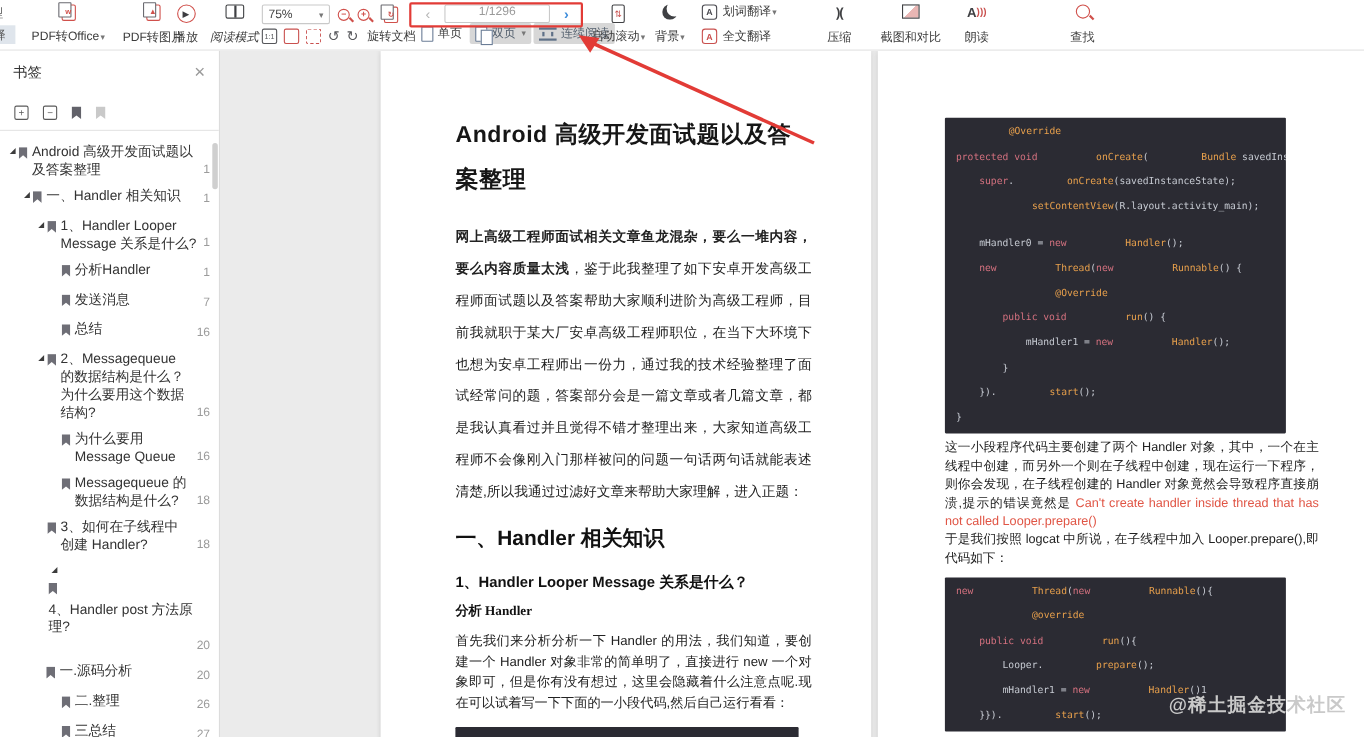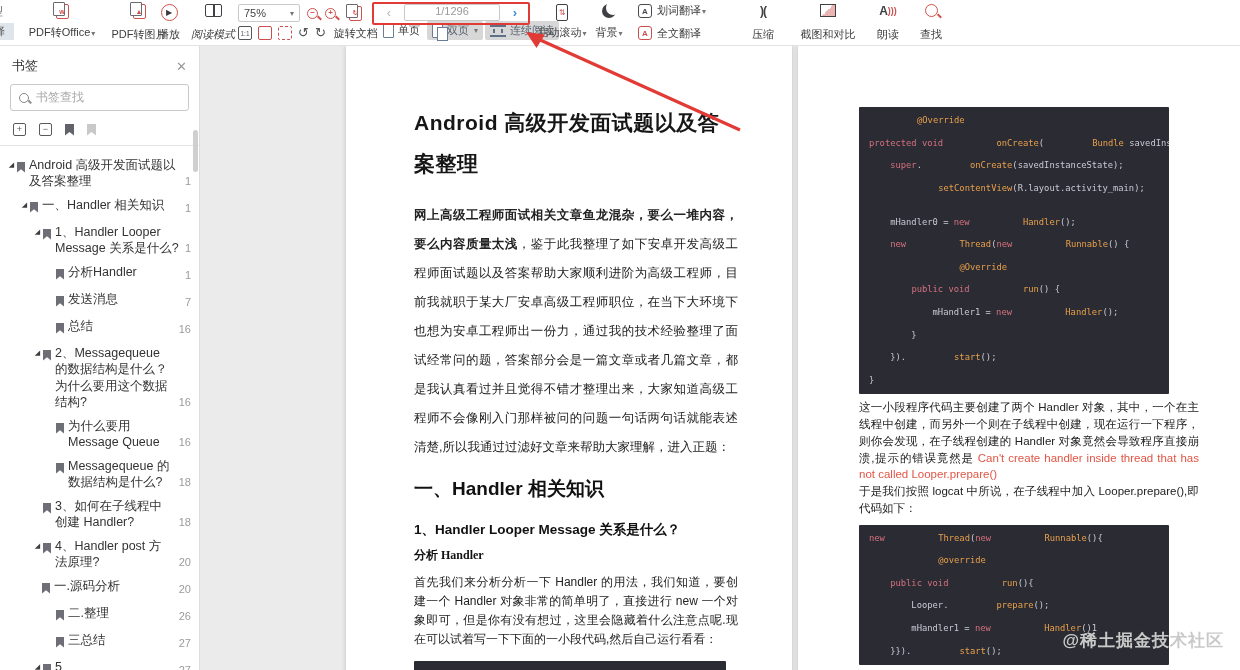--- a/index.html
+++ b/index.html
@@ -251,35 +251,31 @@
   </div>
 
   <div class="tb-group" style="left:868px;width:40px;">
     <span class="aloud icn">
         <span>A</span>
         <i>)))</i>
       </span>
     <span class="tb-lbl">朗读</span>
   </div>
 
-  <div class="tb-group" style="left:912px;width:38px;">
+  <div class="tb-group" style="left:965px;width:38px;">
     <span class="mag icn" style="width:13px;height:13px;"></span>
     <span class="tb-lbl">查找</span>
   </div>
 </div>
 
 <div class="sidebar">
   <div class="sb-head">
     <span class="sb-title">书签</span>
     <span class="sb-close">✕</span>
   </div>
-  <div class="sb-search">
-    <span class="smag"></span>
-    <span class="ph">书签查找</span>
-  </div>
   <div class="sb-tools">
     <span class="tool-sq">
         <span>+</span>
       </span>
     <span class="tool-sq">
         <span>−</span>
       </span>
     <span class="ribbon"></span>
     <span class="ribbon lt"></span>
   </div>
@@ -337,21 +333,21 @@
         <span class="tree-bm"><span class="ribbon"></span></span>
         <span class="tree-label">Messagequeue 的数据结构是什么?</span>
         <span class="tree-page">18</span>
       </div>
       <div class="tree-row" style="padding-left: 32px;">
         <span class="tree-arrow"></span>
         <span class="tree-bm"><span class="ribbon"></span></span>
         <span class="tree-label">3、如何在子线程中创建 Handler?</span>
         <span class="tree-page">18</span>
       </div>
-      <div class="tree-row" style="padding-left: 32px;">
+      <div class="tree-row" style="padding-left: 44px; flex-direction: column;">
         <span class="tree-arrow">◢</span>
         <span class="tree-bm"><span class="ribbon"></span></span>
         <span class="tree-label">4、Handler post 方法原理?</span>
         <span class="tree-page">20</span>
       </div>
       <div class="tree-row" style="padding-left: 31px;">
         <span class="tree-arrow"></span>
         <span class="tree-bm"><span class="ribbon"></span></span>
         <span class="tree-label">一.源码分析</span>
         <span class="tree-page">20</span>

